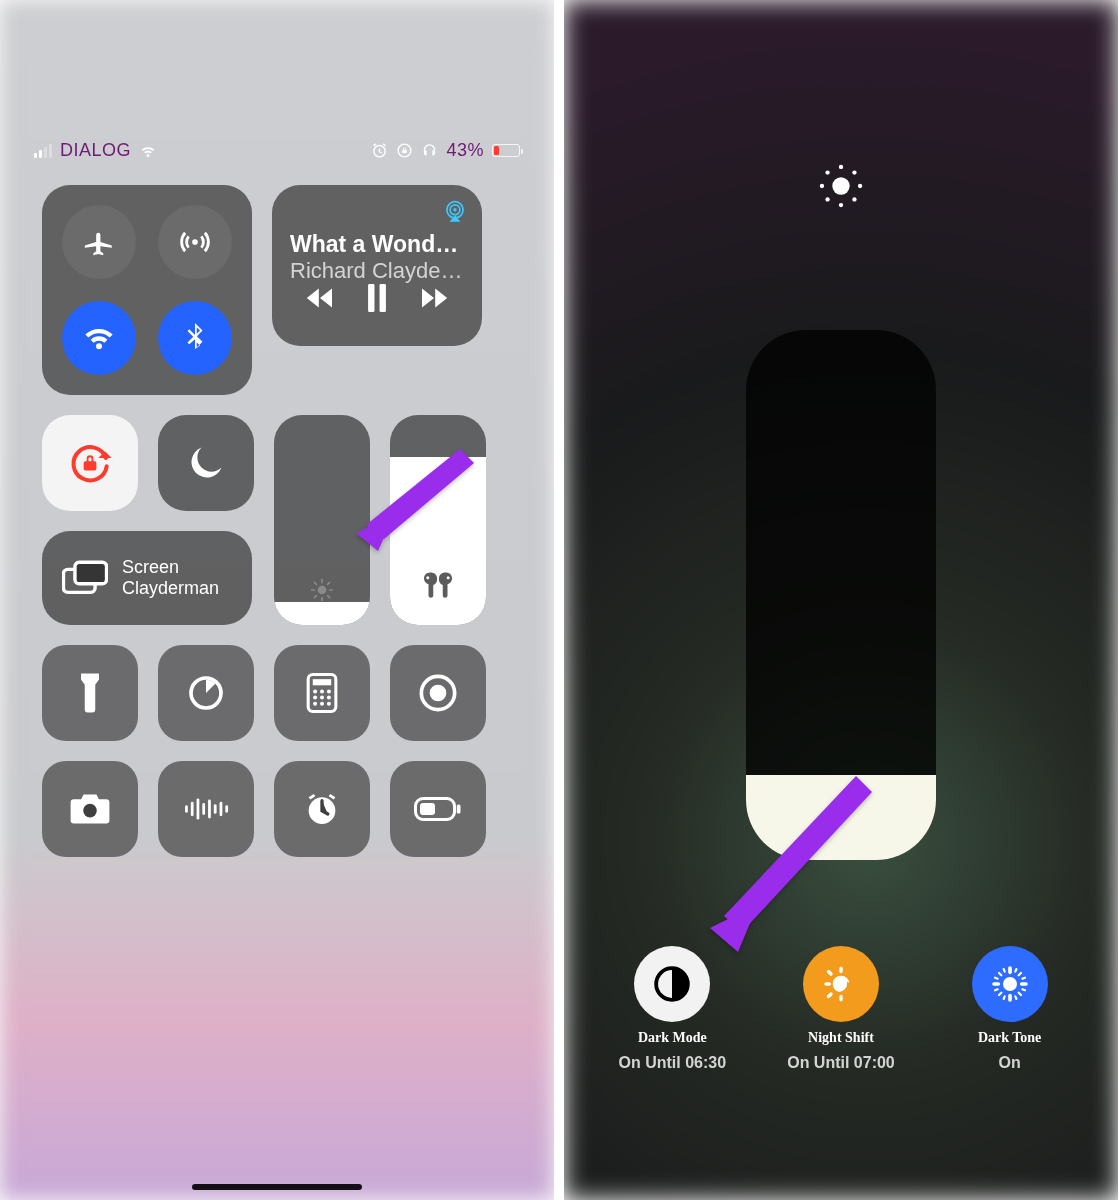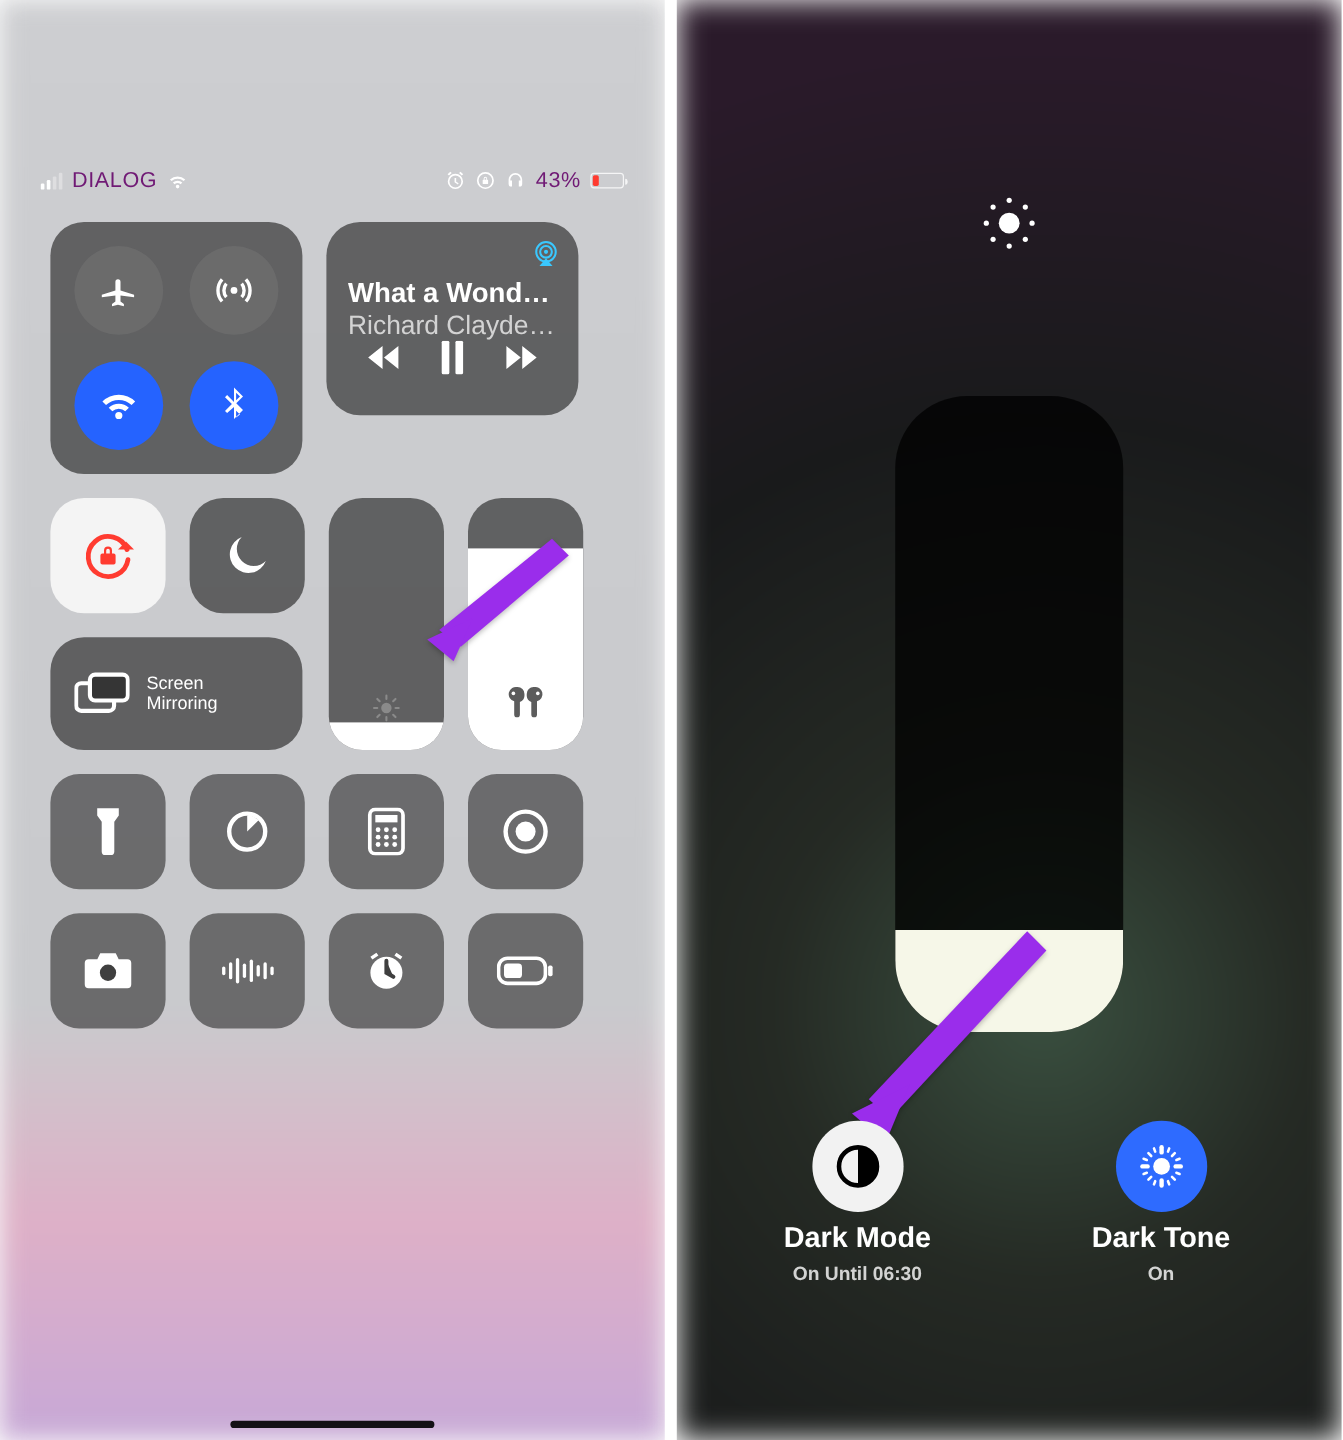--- a/index.html
+++ b/index.html
@@ -48,21 +48,21 @@
   .circle-blue { background:#2563ff;}
 
   .media { padding:22px 18px 14px; display:flex; flex-direction:column; height:100%;}
   .airplay { position:absolute; top:14px; right:14px; color:#3ac8ff;}
   .media-title { color:#fff; font-size:23px; font-weight:600; white-space:nowrap; overflow:hidden; text-overflow:ellipsis; margin-top:24px;}
   .media-artist { color:rgba(255,255,255,.72); font-size:22px; white-space:nowrap; overflow:hidden; text-overflow:ellipsis;}
   .media-ctrls { display:flex; justify-content:space-around; align-items:center; margin-top:auto; margin-bottom:20px;}
   .media-ctrls svg{ fill:#fff; }
 
   .mirror { display:flex; align-items:center; gap:14px; padding:0 20px; height:100%;}
-  .mirror .lbl { color:#fff; font-size:15px; line-height:1.15; }
+  .mirror .lbl { color:#fff; font-size:18px; line-height:1.15; }
 
   .slider-fill { position:absolute; left:0; right:0; bottom:0; background:#fff;}
   .slider-icon { position:absolute; left:0; right:0; display:flex; justify-content:center; color:#6a6a6a;}
   .airpods-fill { height:80%; }
   .brightness-fill{ height:11%; }
 
   .util-grid { display:grid; grid-template-columns: repeat(4, 96px); grid-auto-rows:96px; gap:20px;}
   .util-btn { background:rgba(30,30,30,.55); border-radius:24px; display:flex; align-items:center; justify-content:center;}
 
   .home-indicator { position:absolute; bottom:10px; left:50%; transform:translateX(-50%); width:170px; height:6px; border-radius:3px; background:#000; opacity:.9;}
@@ -72,21 +72,21 @@
   
   .sun-top { position:absolute; top:160px; left:50%; transform:translateX(-50%); color:#fff;}
   .big-slider { position:absolute; top:330px; left:50%; transform:translateX(-50%); width:190px; height:530px; border-radius:60px; background:rgba(0,0,0,.75); overflow:hidden;}
   .big-slider .slider-fill { height:16%; background:#f6f7e8;}
   .opts-row { position:absolute; bottom:128px; left:0; right:0; display:flex; justify-content:space-around; padding:0 24px;}
   .opt { display:flex; flex-direction:column; align-items:center; gap:8px; width:160px;}
   .opt-btn { width:76px; height:76px; border-radius:50%; display:flex; align-items:center; justify-content:center;}
   .opt-white { background:#f2f2f2;}
   .opt-orange { background:#f29b1d;}
   .opt-blue { background:#2e6bff;}
-  .opt-title { color:#fff; font-size:24px; font-weight:600;}
+  .opt-title { color:#fff; font-size:14px; font-weight:600;font-family:Liberation Serif, serif;}
   .opt-sub { color:rgba(255,255,255,.8); font-size:16px;font-weight:bold;}
 
   svg { display:block; }
 </style>
 </head>
 <body>
 
 <div class="phone">
   <div class="bg-left"></div>
   <div class="overlay-dim"></div>
@@ -208,21 +208,21 @@
               <svg width="40" height="40" viewBox="0 0 24 24">
                   <path fill="#fff" d="M21.3 14.7A9.3 9.3 0 119.3 2.7a7.3 7.3 0 0012 12z"></path>
                 </svg>
             </div>
           </div>
           <div class="tile tile-2x1 mirror">
             <svg width="46" height="36" viewBox="0 0 32 24">
                 <rect x="1" y="6" width="22" height="16" rx="3" fill="none" stroke="#fff" stroke-width="2.4"></rect>
                 <rect x="9" y="1" width="22" height="15" rx="3" fill="#353535" stroke="#fff" stroke-width="2.4"></rect>
               </svg>
-            <div class="lbl"><span>Screen</span><br><span>Mirroring</span></div>
+            <div class="lbl"><span>Screen</span><br><span>Clayderman</span></div>
           </div>
         </div>
         <div style="display:flex; gap:20px;">
           <div class="slider-tile">
             <div class="slider-fill brightness-fill"></div>
             <div class="slider-icon" style="bottom:22px;">
               <svg width="26" height="26" viewBox="0 0 24 24">
                   <circle cx="12" cy="12" r="4" fill="#8a8a8a"></circle>
                   <g stroke="#8a8a8a" stroke-width="1.6" stroke-linecap="round">
                     <line x1="12" y1="2.5" x2="12" y2="5"></line>
@@ -367,20 +367,37 @@
     <div class="opts-row">
       <div class="opt">
         <div class="opt-btn opt-white">
           <svg width="38" height="38" viewBox="0 0 24 24">
               <circle cx="12" cy="12" r="10" fill="none" stroke="#000" stroke-width="2.4"></circle>
               <path fill="#000" d="M12 2a10 10 0 010 20z"></path>
             </svg>
         </div>
         <div class="opt-title">Dark Mode</div>
         <div class="opt-sub">On Until 06:30</div>
+      </div>
+      <div class="opt">
+        <div class="opt-btn opt-orange">
+          <svg width="40" height="40" viewBox="0 0 24 24">
+              <circle cx="12" cy="12" r="5" fill="#fff"></circle>
+              <path fill="#f29b1d" d="M15.5 10.5a5 5 0 01-6.3 6 5 5 0 106.3-6z"></path>
+              <g stroke="#fff" stroke-width="2" stroke-linecap="round">
+                <line x1="12" y1="2.5" x2="12" y2="4.5"></line>
+                <line x1="3" y1="12" x2="5" y2="12"></line>
+                <line x1="4.5" y1="4.5" x2="6" y2="6"></line>
+                <line x1="4.5" y1="19.5" x2="6" y2="18"></line>
+                <line x1="12" y1="19.5" x2="12" y2="21.5"></line>
+              </g>
+            </svg>
+        </div>
+        <div class="opt-title">Night Shift</div>
+        <div class="opt-sub">On Until 07:00</div>
       </div>
       <div class="opt">
         <div class="opt-btn opt-blue">
           <svg width="40" height="40" viewBox="0 0 24 24">
               <circle cx="12" cy="12" r="4.2" fill="#fff"></circle>
               <g stroke="#fff" stroke-width="2.2" stroke-linecap="round">
                 <line x1="12" y1="2.4" x2="12" y2="5"></line>
                 <line x1="12" y1="19" x2="12" y2="21.6"></line>
                 <line x1="2.4" y1="12" x2="5" y2="12"></line>
                 <line x1="19" y1="12" x2="21.6" y2="12"></line>

